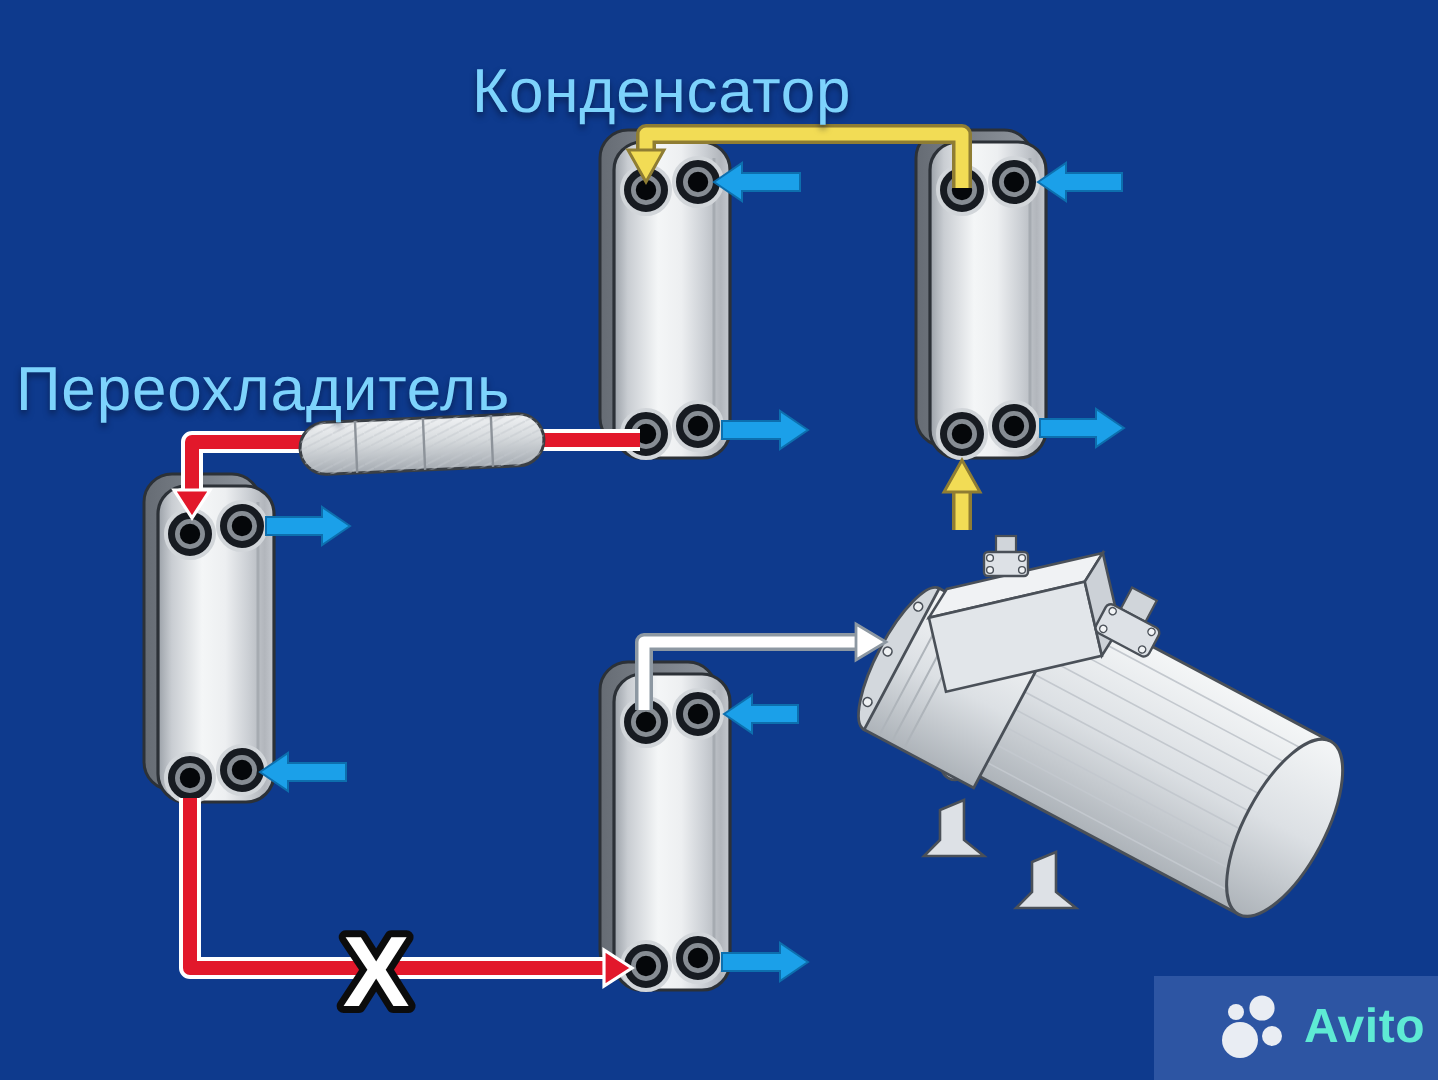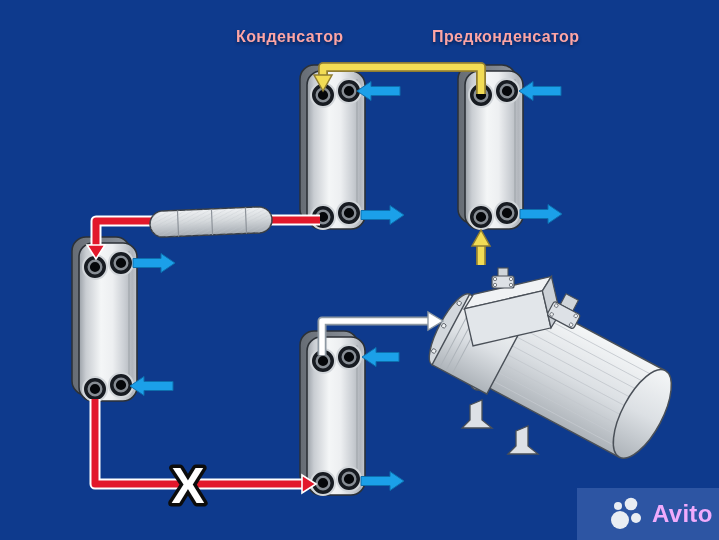--- a/index.html
+++ b/index.html
@@ -2,35 +2,35 @@
 <html><head>
 <meta charset="utf-8">
 <style>
   html,body{margin:0;padding:0;background:#0e3a8d;}
   .stage{
     position:relative;width:719px;height:540px;overflow:hidden;
     background:#0e3a8d;font-family:"Liberation Sans",sans-serif;
   }
   .diagram-svg{position:absolute;left:0;top:0;}
   .lbl{
-    position:absolute;font-weight:700;font-size:16px;color:#fca5a5;
+    position:absolute;font-weight:400;font-size:31px;color:#7dd3fc;
     letter-spacing:.4px;white-space:nowrap;
     text-shadow:0 2px 3px rgba(5,15,40,.55);
   }
   .lbl-condenser{left:236px;top:28px;}
   .lbl-precondenser{left:432px;top:28px;}
   .lbl-subcooler{left:8px;top:177px;}
   .lbl-evaporator{left:254px;top:282px;}
   .watermark{
     position:absolute;right:0;bottom:0;width:142px;height:52px;
     background:#2d55a3;display:flex;align-items:center;gap:5px;
     padding-left:32px;box-sizing:border-box;
   }
   .watermark-text{
-    font-weight:700;font-size:24px;color:#f0abfc;letter-spacing:.3px;
+    font-weight:700;font-size:24px;color:#5eead4;letter-spacing:.3px;
   }
 </style>
 </head>
 <body>
 
 <div class="stage">
 
   <svg class="diagram-svg" width="719" height="540" viewBox="0 0 719 540">
     <defs>
       <linearGradient id="gFace" x1="0" y1="0" x2="1" y2="0">
@@ -184,21 +184,21 @@
     <g transform="rotate(-2.5 211 222)">
       <rect x="150" y="209" width="122" height="26" rx="13" fill="url(#gRecv)" stroke="#3a3f45" stroke-width="1.5"></rect>
       <rect x="150" y="209" width="122" height="26" rx="13" fill="url(#hatch)" opacity="0.55"></rect>
       <path d="M178 209 V235 M212 209 V235 M246 209 V235" stroke="#8d939a" stroke-width="1.2" fill="none"></path>
     </g>
 
     <text x="188" y="503" text-anchor="middle" font-family="Liberation Sans, sans-serif" font-weight="bold" font-size="50" fill="#ffffff" stroke="#0c0c0c" stroke-width="7" paint-order="stroke" stroke-linejoin="round">X</text>
   </svg>
 
   <div class="lbl lbl-condenser">Конденсатор</div>
-  <div class="lbl lbl-precondenser">Предконденсатор</div>
+  <div class="lbl lbl-subcooler">Переохладитель</div>
 
   <div class="watermark">
     <svg width="38" height="34" viewBox="0 0 38 34">
       <g fill="#e9edf3">
         <circle cx="9" cy="9" r="4"></circle>
         <circle cx="22" cy="7" r="6.3"></circle>
         <circle cx="11" cy="23" r="9"></circle>
         <circle cx="27" cy="21" r="5"></circle>
       </g>
     </svg>

